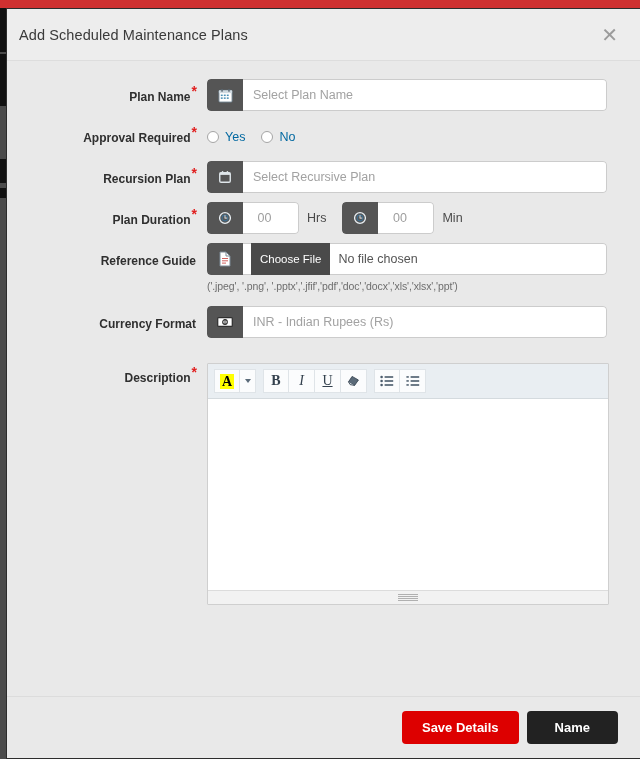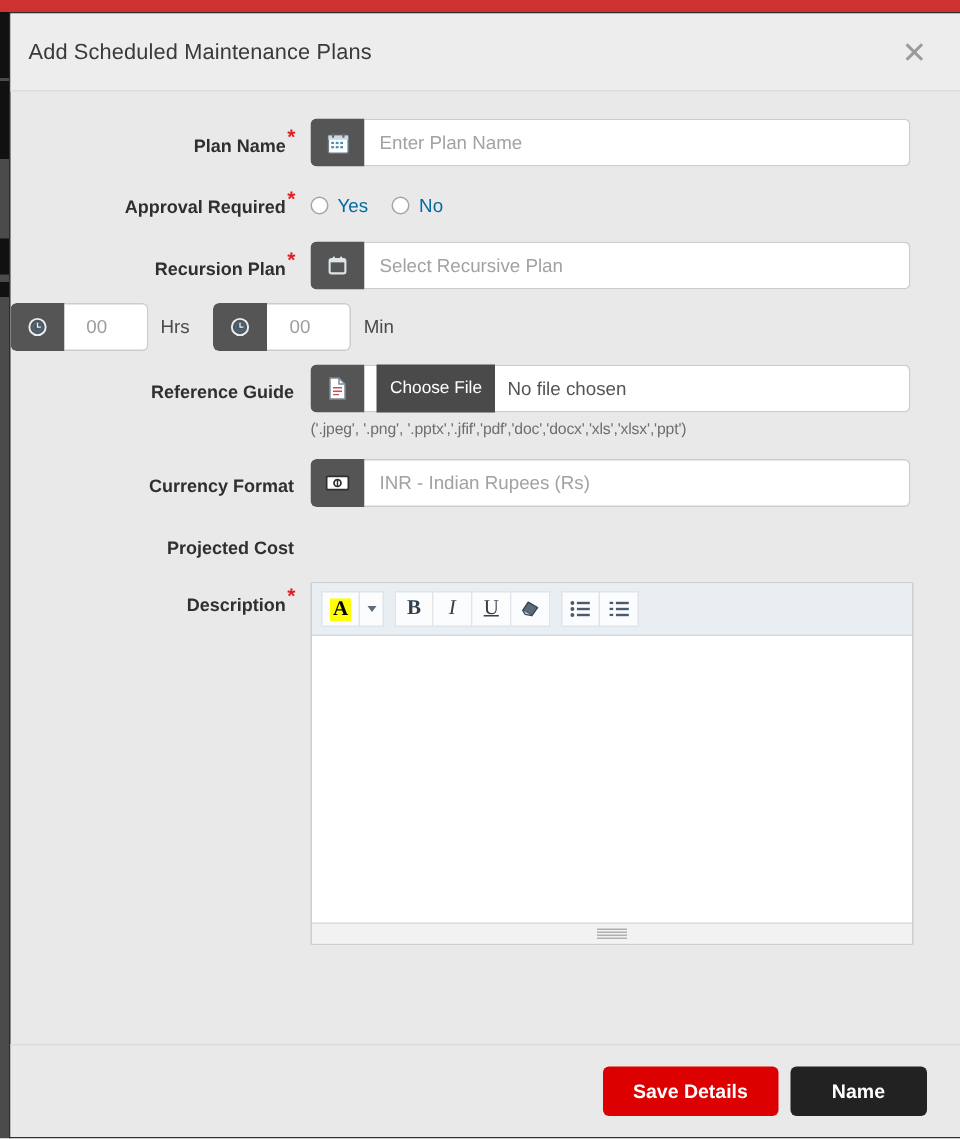--- a/index.html
+++ b/index.html
@@ -380,21 +380,21 @@
                   <g fill="#4b8fb5">
                     <rect x="3" y="7" width="2" height="1.6"></rect>
                     <rect x="6.2" y="7" width="2" height="1.6"></rect>
                     <rect x="9.4" y="7" width="2" height="1.6"></rect>
                     <rect x="3" y="10" width="2" height="1.6"></rect>
                     <rect x="6.2" y="10" width="2" height="1.6"></rect>
                     <rect x="9.4" y="10" width="2" height="1.6"></rect>
                   </g>
                 </svg>
             </div>
-            <div class="ifield">Enter Plan Name</div>
+            <div class="ifield">Select Plan Name</div>
           </div>
         </div>
       </div>
 
       <div class="frow">
         <div class="flabel"><span>Approval Required</span><span class="req">*</span></div>
         <div class="fctrl">
           <div class="radio-row">
             <span class="radio-dot"></span>
             <span class="radio-label">Yes</span>
@@ -415,20 +415,21 @@
                   <rect x="4.5" y="1.2" width="1.5" height="2.6" rx="0.6" fill="#dfe6ea"></rect>
                   <rect x="10" y="1.2" width="1.5" height="2.6" rx="0.6" fill="#dfe6ea"></rect>
                 </svg>
             </div>
             <div class="ifield select">Select Recursive Plan</div>
           </div>
         </div>
       </div>
 
       <div class="frow">
+        <div class="flabel"><span>Plan Duration</span><span class="req">*</span></div>
         <div class="fctrl">
           <div class="dur-wrap">
             <div class="dur-group">
               <div class="addon">
                 <svg width="14" height="14" viewBox="0 0 16 16">
                     <circle cx="8" cy="8" r="6.2" fill="none" stroke="#e7edf1" stroke-width="1.5"></circle>
                     <circle cx="8" cy="8" r="3.3" fill="none" stroke="#3f6d8e" stroke-width="1.3"></circle>
                     <rect x="7.5" y="4.8" width="1" height="3.6" fill="#e7edf1"></rect>
                     <rect x="7.8" y="7.6" width="2.8" height="1" fill="#e7edf1"></rect>
                   </svg>
@@ -486,21 +487,20 @@
                   <circle cx="9" cy="6" r="2.6" fill="none" stroke="#2f2f2f" stroke-width="1.3"></circle>
                   <line x1="9" y1="3" x2="9" y2="9" stroke="#2f2f2f" stroke-width="1.1"></line>
                 </svg>
             </div>
             <div class="ifield select">INR - Indian Rupees (Rs)</div>
           </div>
         </div>
       </div>
 
       <div class="frow" style="margin-bottom:16px;">
-        <div class="flabel"><span>Projected Cost</span><span class="req"></span></div>
       </div>
 
       <div class="frow">
         <div class="flabel tall"><span>Description</span><span class="req">*</span></div>
         <div class="fctrl">
           <div class="editor">
             <div class="editor-toolbar">
               <div class="tbtn fontcolor">
                   <span class="fc-glyph">A</span>
                 </div>

